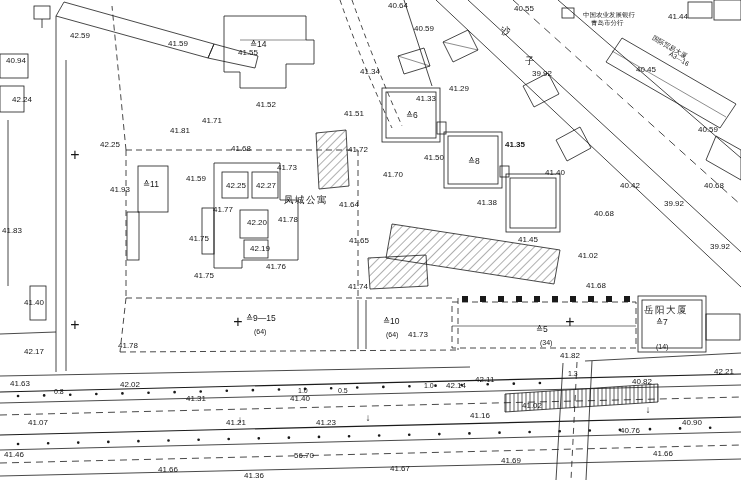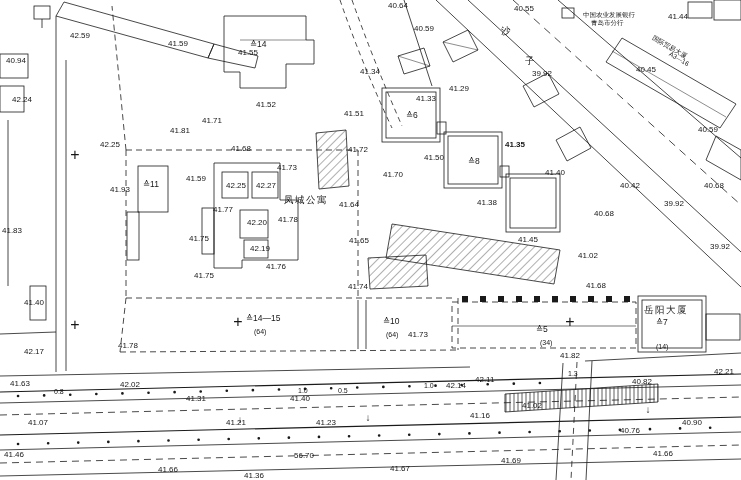--- a/index.html
+++ b/index.html
@@ -215,21 +215,21 @@
       <span class="lbl s" style="left: 653px; top: 450px;">41.66</span>
       <span class="lbl s" style="left: 244px; top: 472px;">41.36</span>
       <span class="lbl s" style="left: 6px; top: 57px;">40.94</span>
       <span class="lbl s" style="left: 12px; top: 96px;">42.24</span>
       <span class="lbl s" style="left: 2px; top: 227px; text-align: center;">41.83</span>
       <span class="lbl s" style="left: 24px; top: 299px;">41.40</span>
       <span class="lbl b" style="left: 250px; top: 40px;">≙14</span>
       <span class="lbl b" style="left: 143px; top: 180px;">≙11</span>
       <span class="lbl b" style="left: 406px; top: 111px;">≙6</span>
       <span class="lbl b" style="left: 468px; top: 157px;">≙8</span>
-      <span class="lbl b" style="left: 246px; top: 314px;">≙14—15</span>
+      <span class="lbl b" style="left: 246px; top: 314px;">≙9—15</span>
       <span class="lbl b" style="left: 383px; top: 317px;">≙10</span>
       <span class="lbl b" style="left: 536px; top: 325px;">≙5</span>
       <span class="lbl b" style="left: 656px; top: 318px;">≙7</span>
       <span class="lbl cn" style="left: 284px; top: 195px;">凤城公寓</span>
       <span class="lbl cn" style="left: 501px; top: 26px;">沙</span>
       <span class="lbl cn" style="left: 525px; top: 56px;">子</span>
       <span class="lbl cn" style="left: 644px; top: 305px;">岳阳大厦</span>
       <span class="lbl cs" style="left: 583px; top: 12px;">中国农业发展银行</span>
       <span class="lbl cs" style="left: 591px; top: 20px;">青岛市分行</span>
       <span class="lbl cs" style="left: 650px; top: 44px; transform: rotate(30deg);">国际贸易大厦</span>

